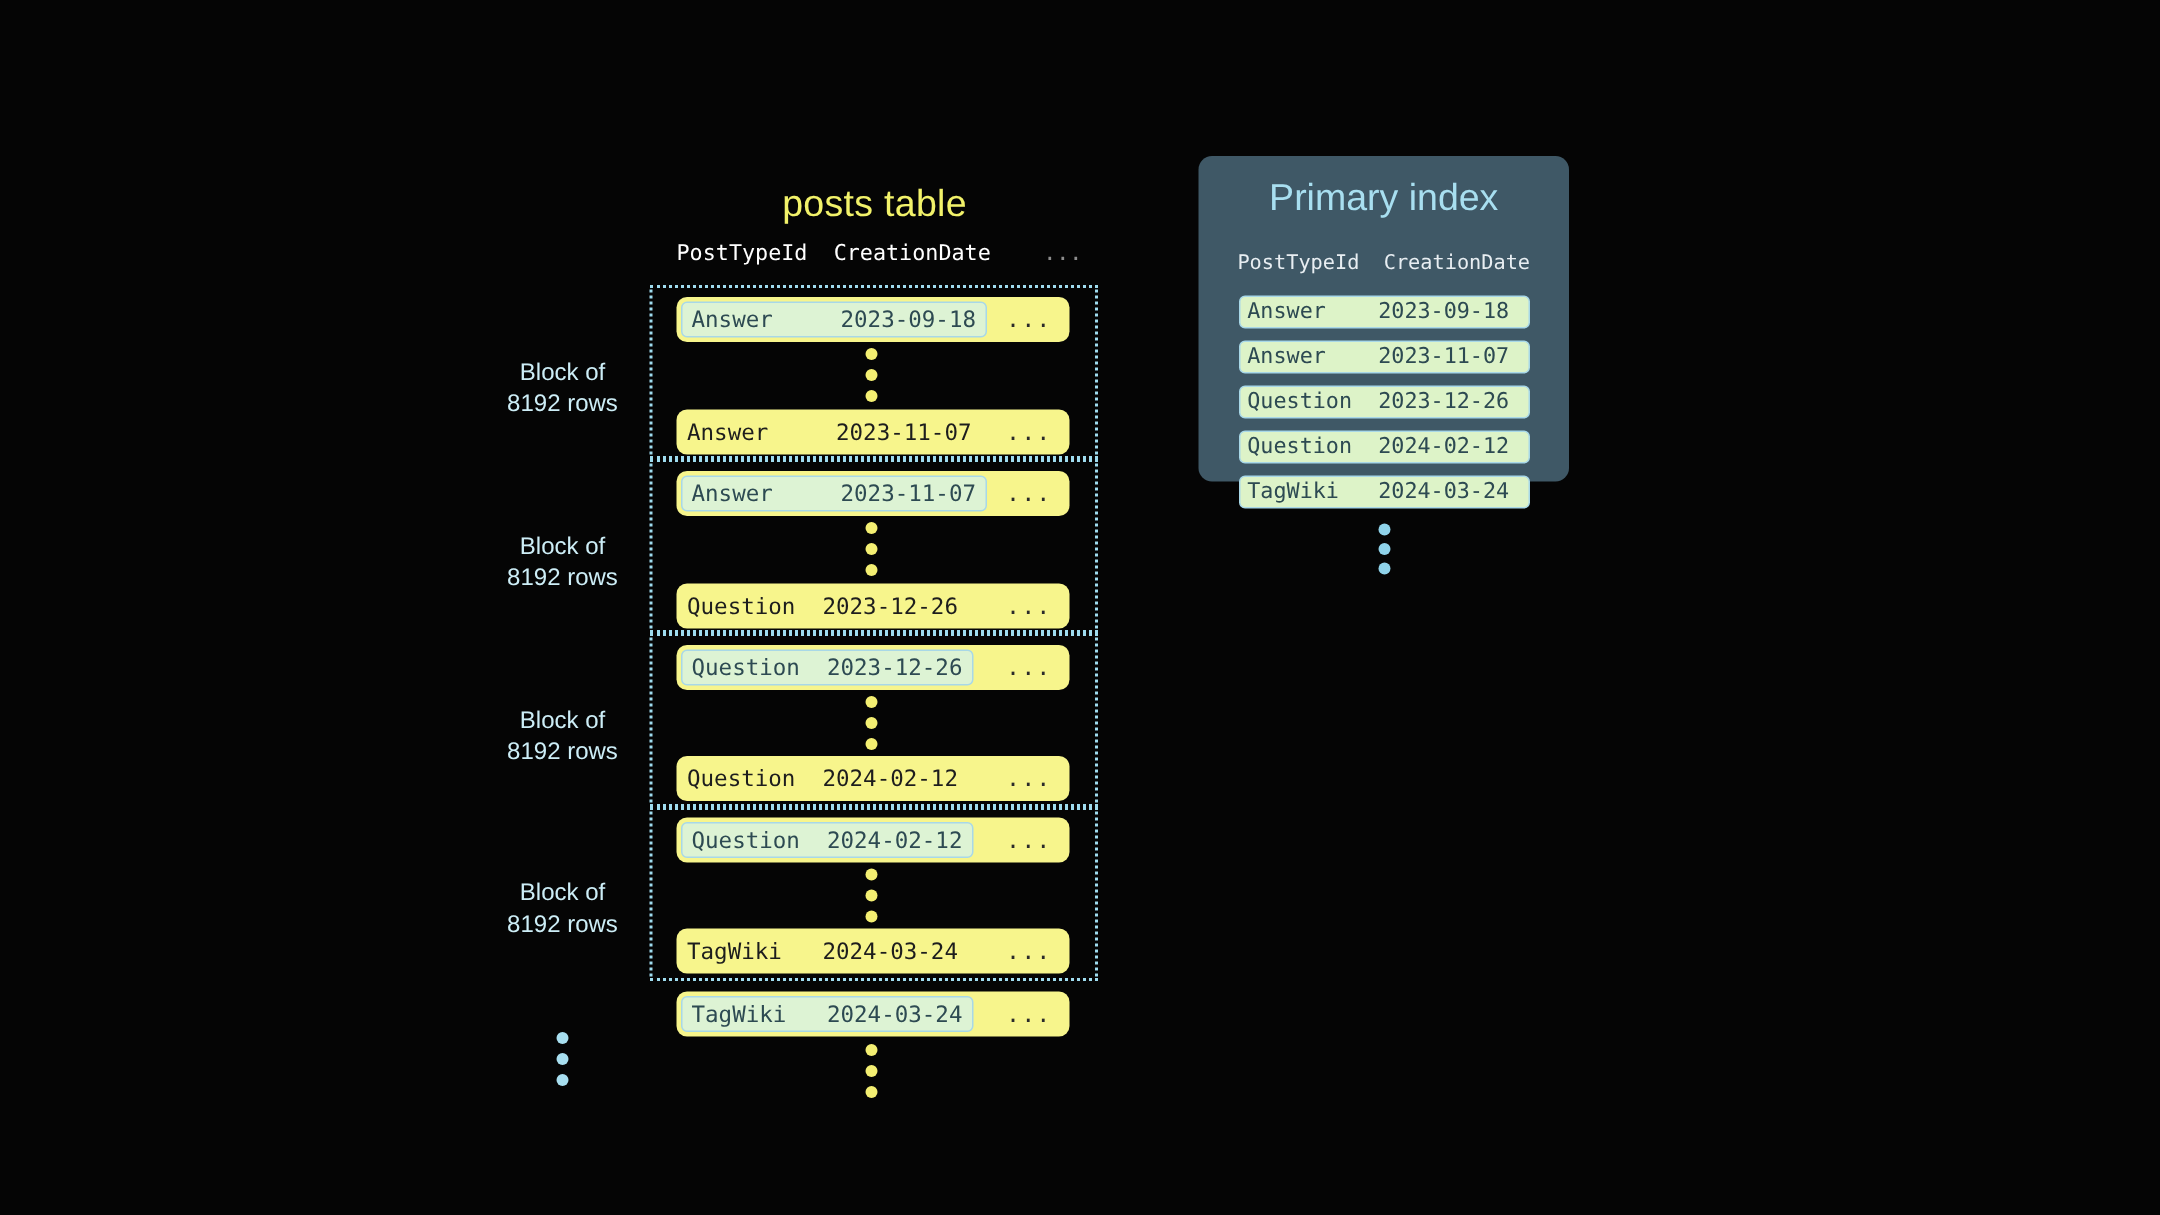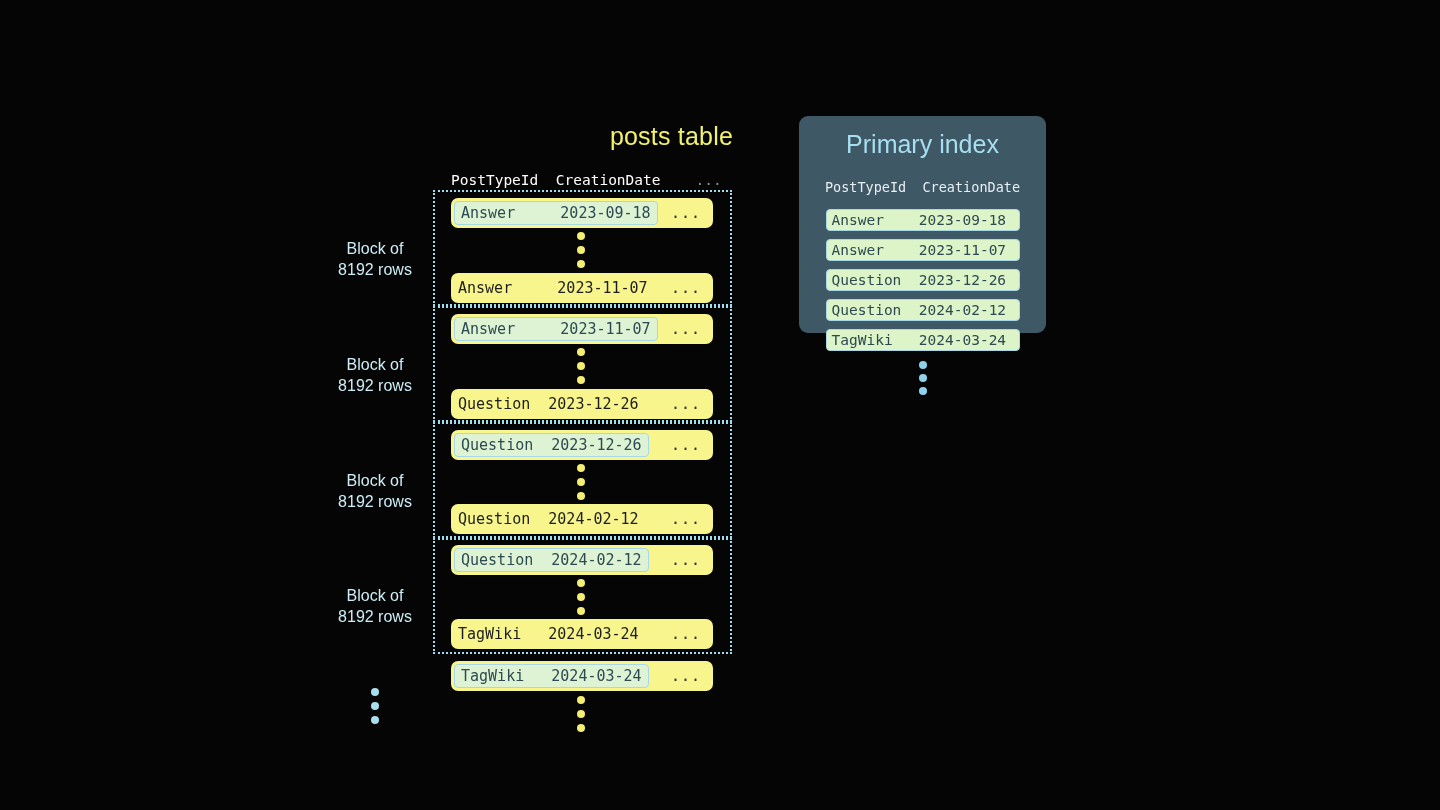--- a/index.html
+++ b/index.html
@@ -8,21 +8,21 @@
     background:#050505;
     font-family:"Liberation Sans", sans-serif;
     overflow:hidden;
     position:relative;
   }
   .stage{position:absolute;inset:0;}
 
   
   .posts-title{
     position:absolute;left:433px;top:122px;width:300px;
-    text-align:right;
+    text-align:center;
     color:#f2f26a;
     font-size:25px;
     font-weight:400;
     letter-spacing:.2px;
     font-family:"Liberation Sans", sans-serif;
   }
   .idx-title{
     text-align:center;
     color:#a8dff0;
     font-size:25px;
@@ -33,21 +33,21 @@
 
   
   .cols{
     position:absolute;
     font-family:"DejaVu Sans Mono", monospace;
     font-size:14.5px;
     color:#ffffff;
     white-space:pre;
   }
   .cols .dim{color:#8d8d8d;}
-  .posts-cols{left:451px;top:172px;}
+  .posts-cols{left:451px;top:161px;}
   .idx-cols{
     font-family:"DejaVu Sans Mono", monospace;
     font-size:13.5px;
     color:#e8eef2;
     white-space:pre;
     text-align:center;
     margin-top:20px;
   }
 
   
@@ -114,21 +114,21 @@
     position:absolute;width:150px;
     text-align:center;
     color:#cdeef7;
     font-size:16px;
     line-height:21px;
     font-family:"Liberation Sans", sans-serif;
   }
 
   
   .idx-panel{
-    position:absolute;left:799px;top:116px;width:247px;height:217px;
+    position:absolute;left:799px;top:104px;width:247px;height:217px;
     background:#3f5866;
     border-radius:9px;
     box-sizing:border-box;
   }
   .idx-rows{margin-top:14px;display:flex;flex-direction:column;align-items:center;gap:8px;}
   .idx-row{
     width:194px;height:22px;
     background:#ddf3c8;
     border:1.5px solid #a8d8e8;
     border-radius:4px;

